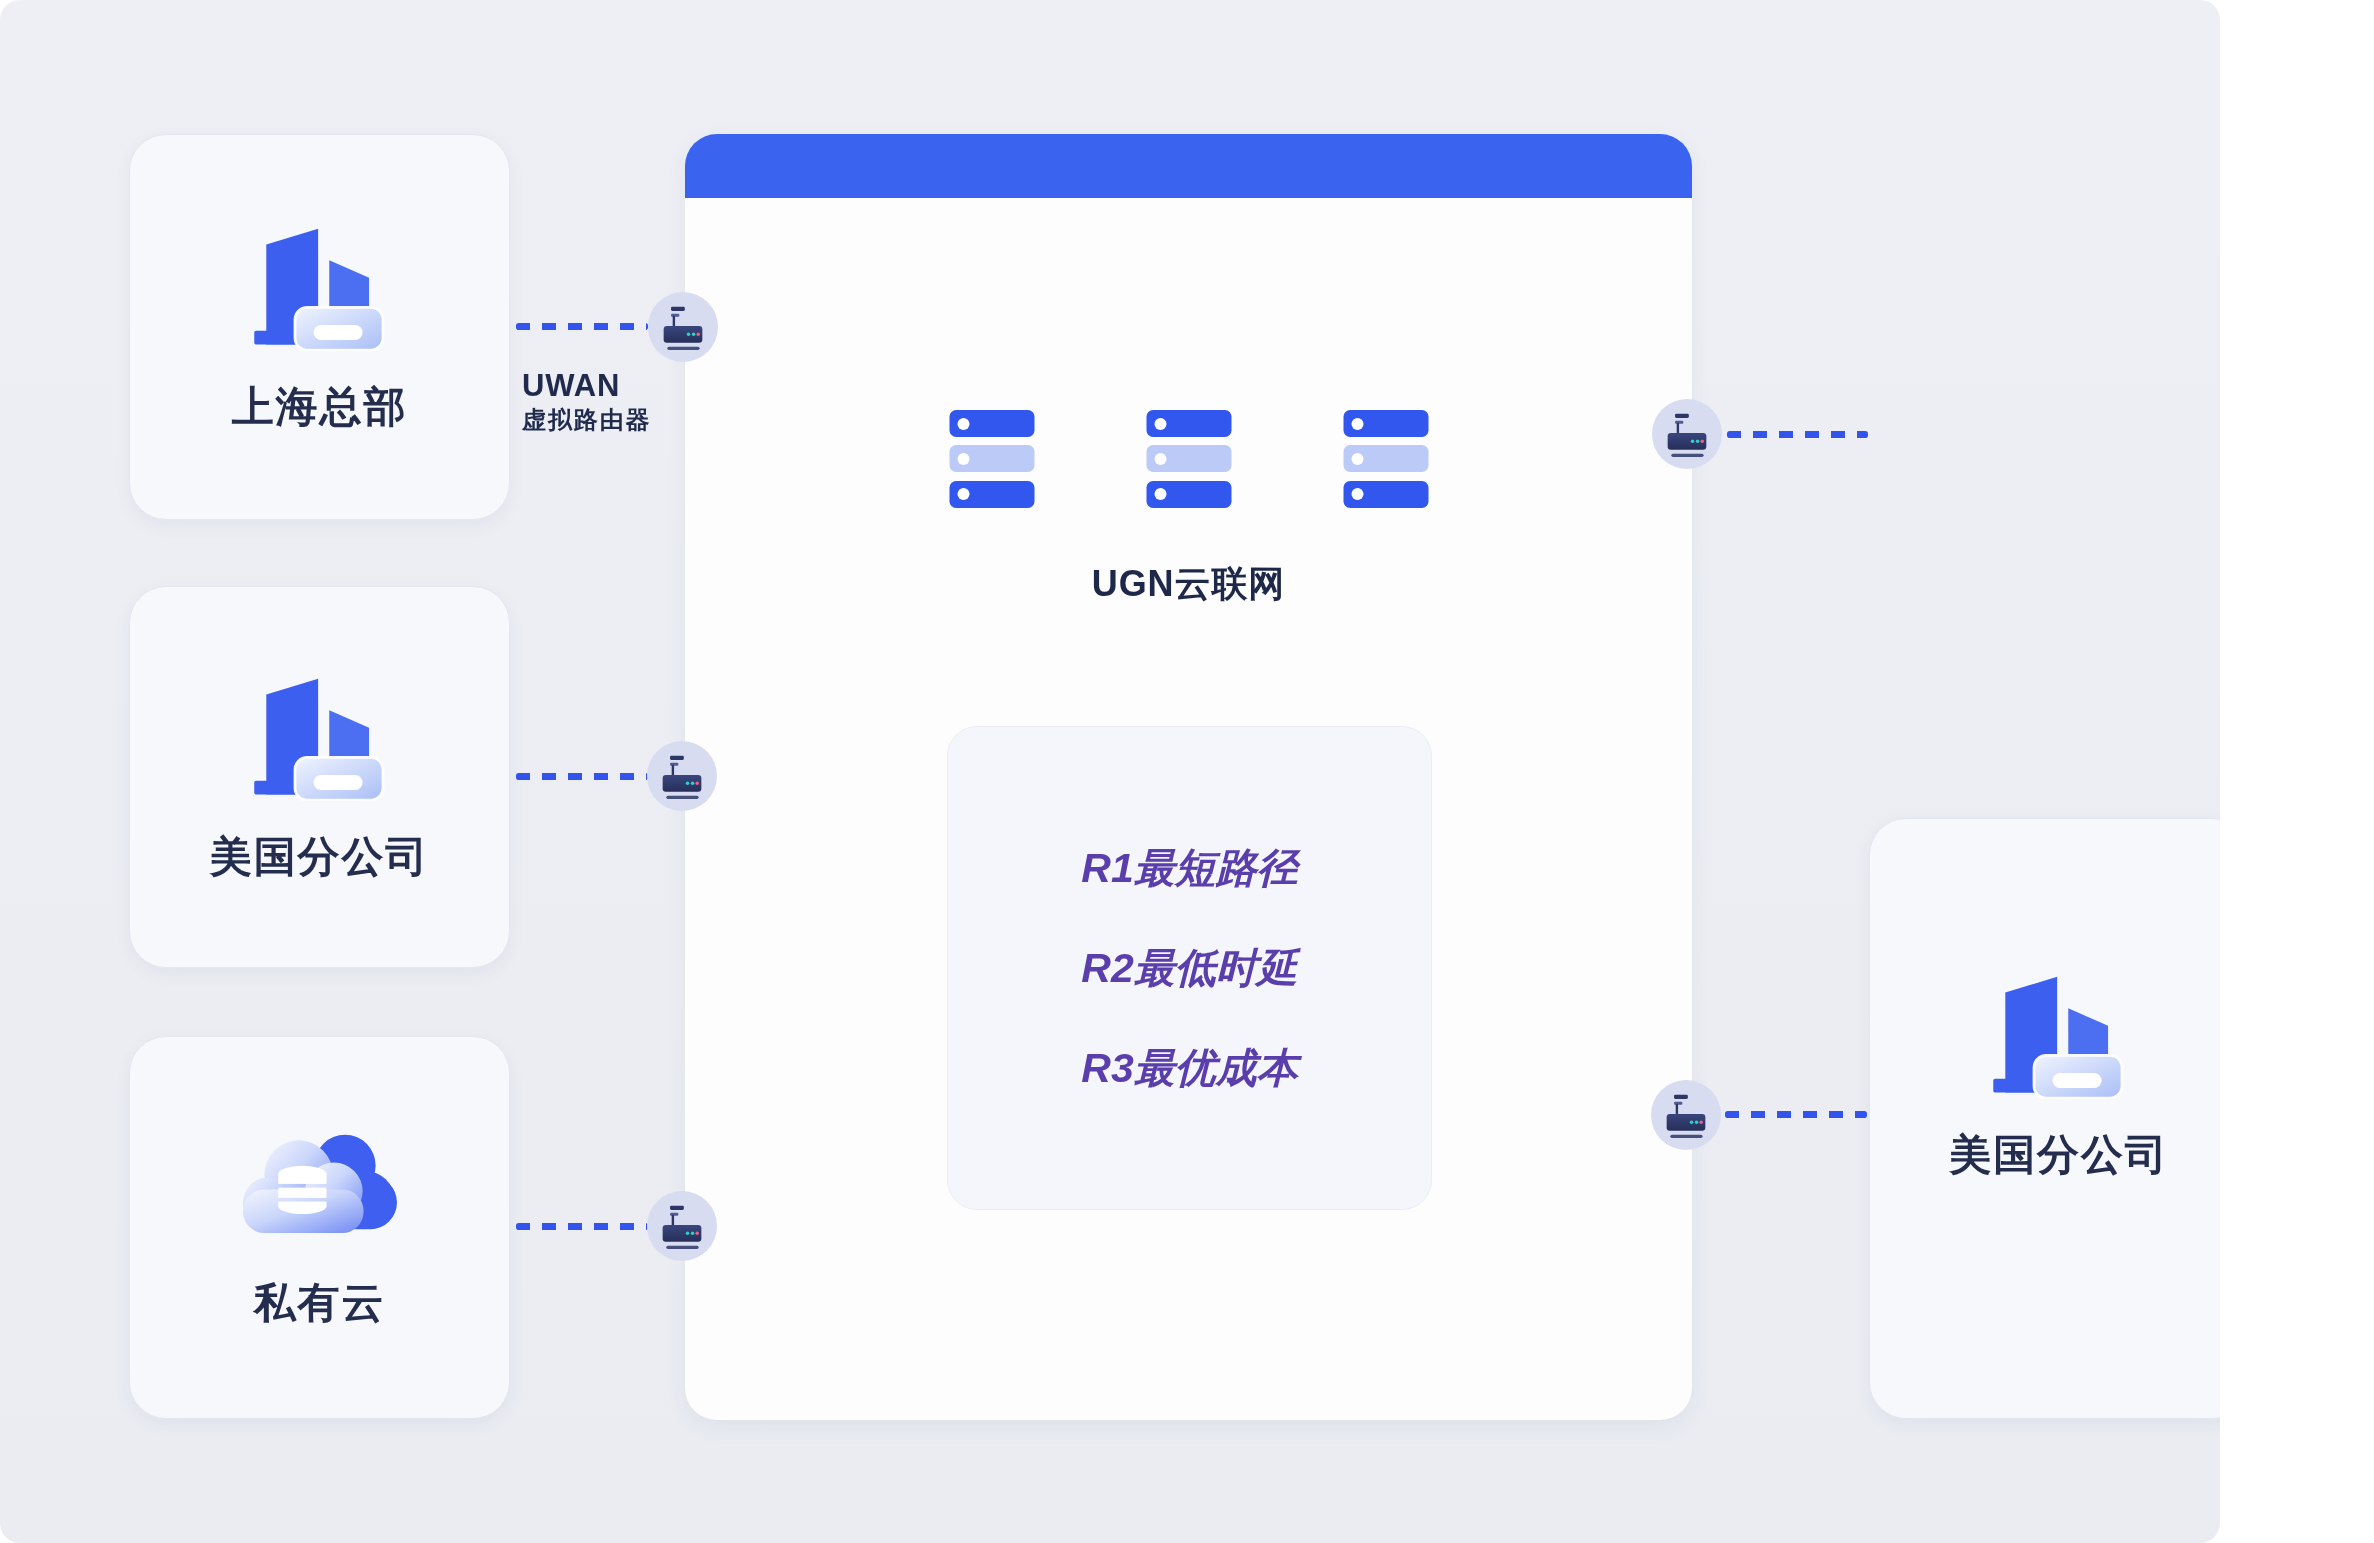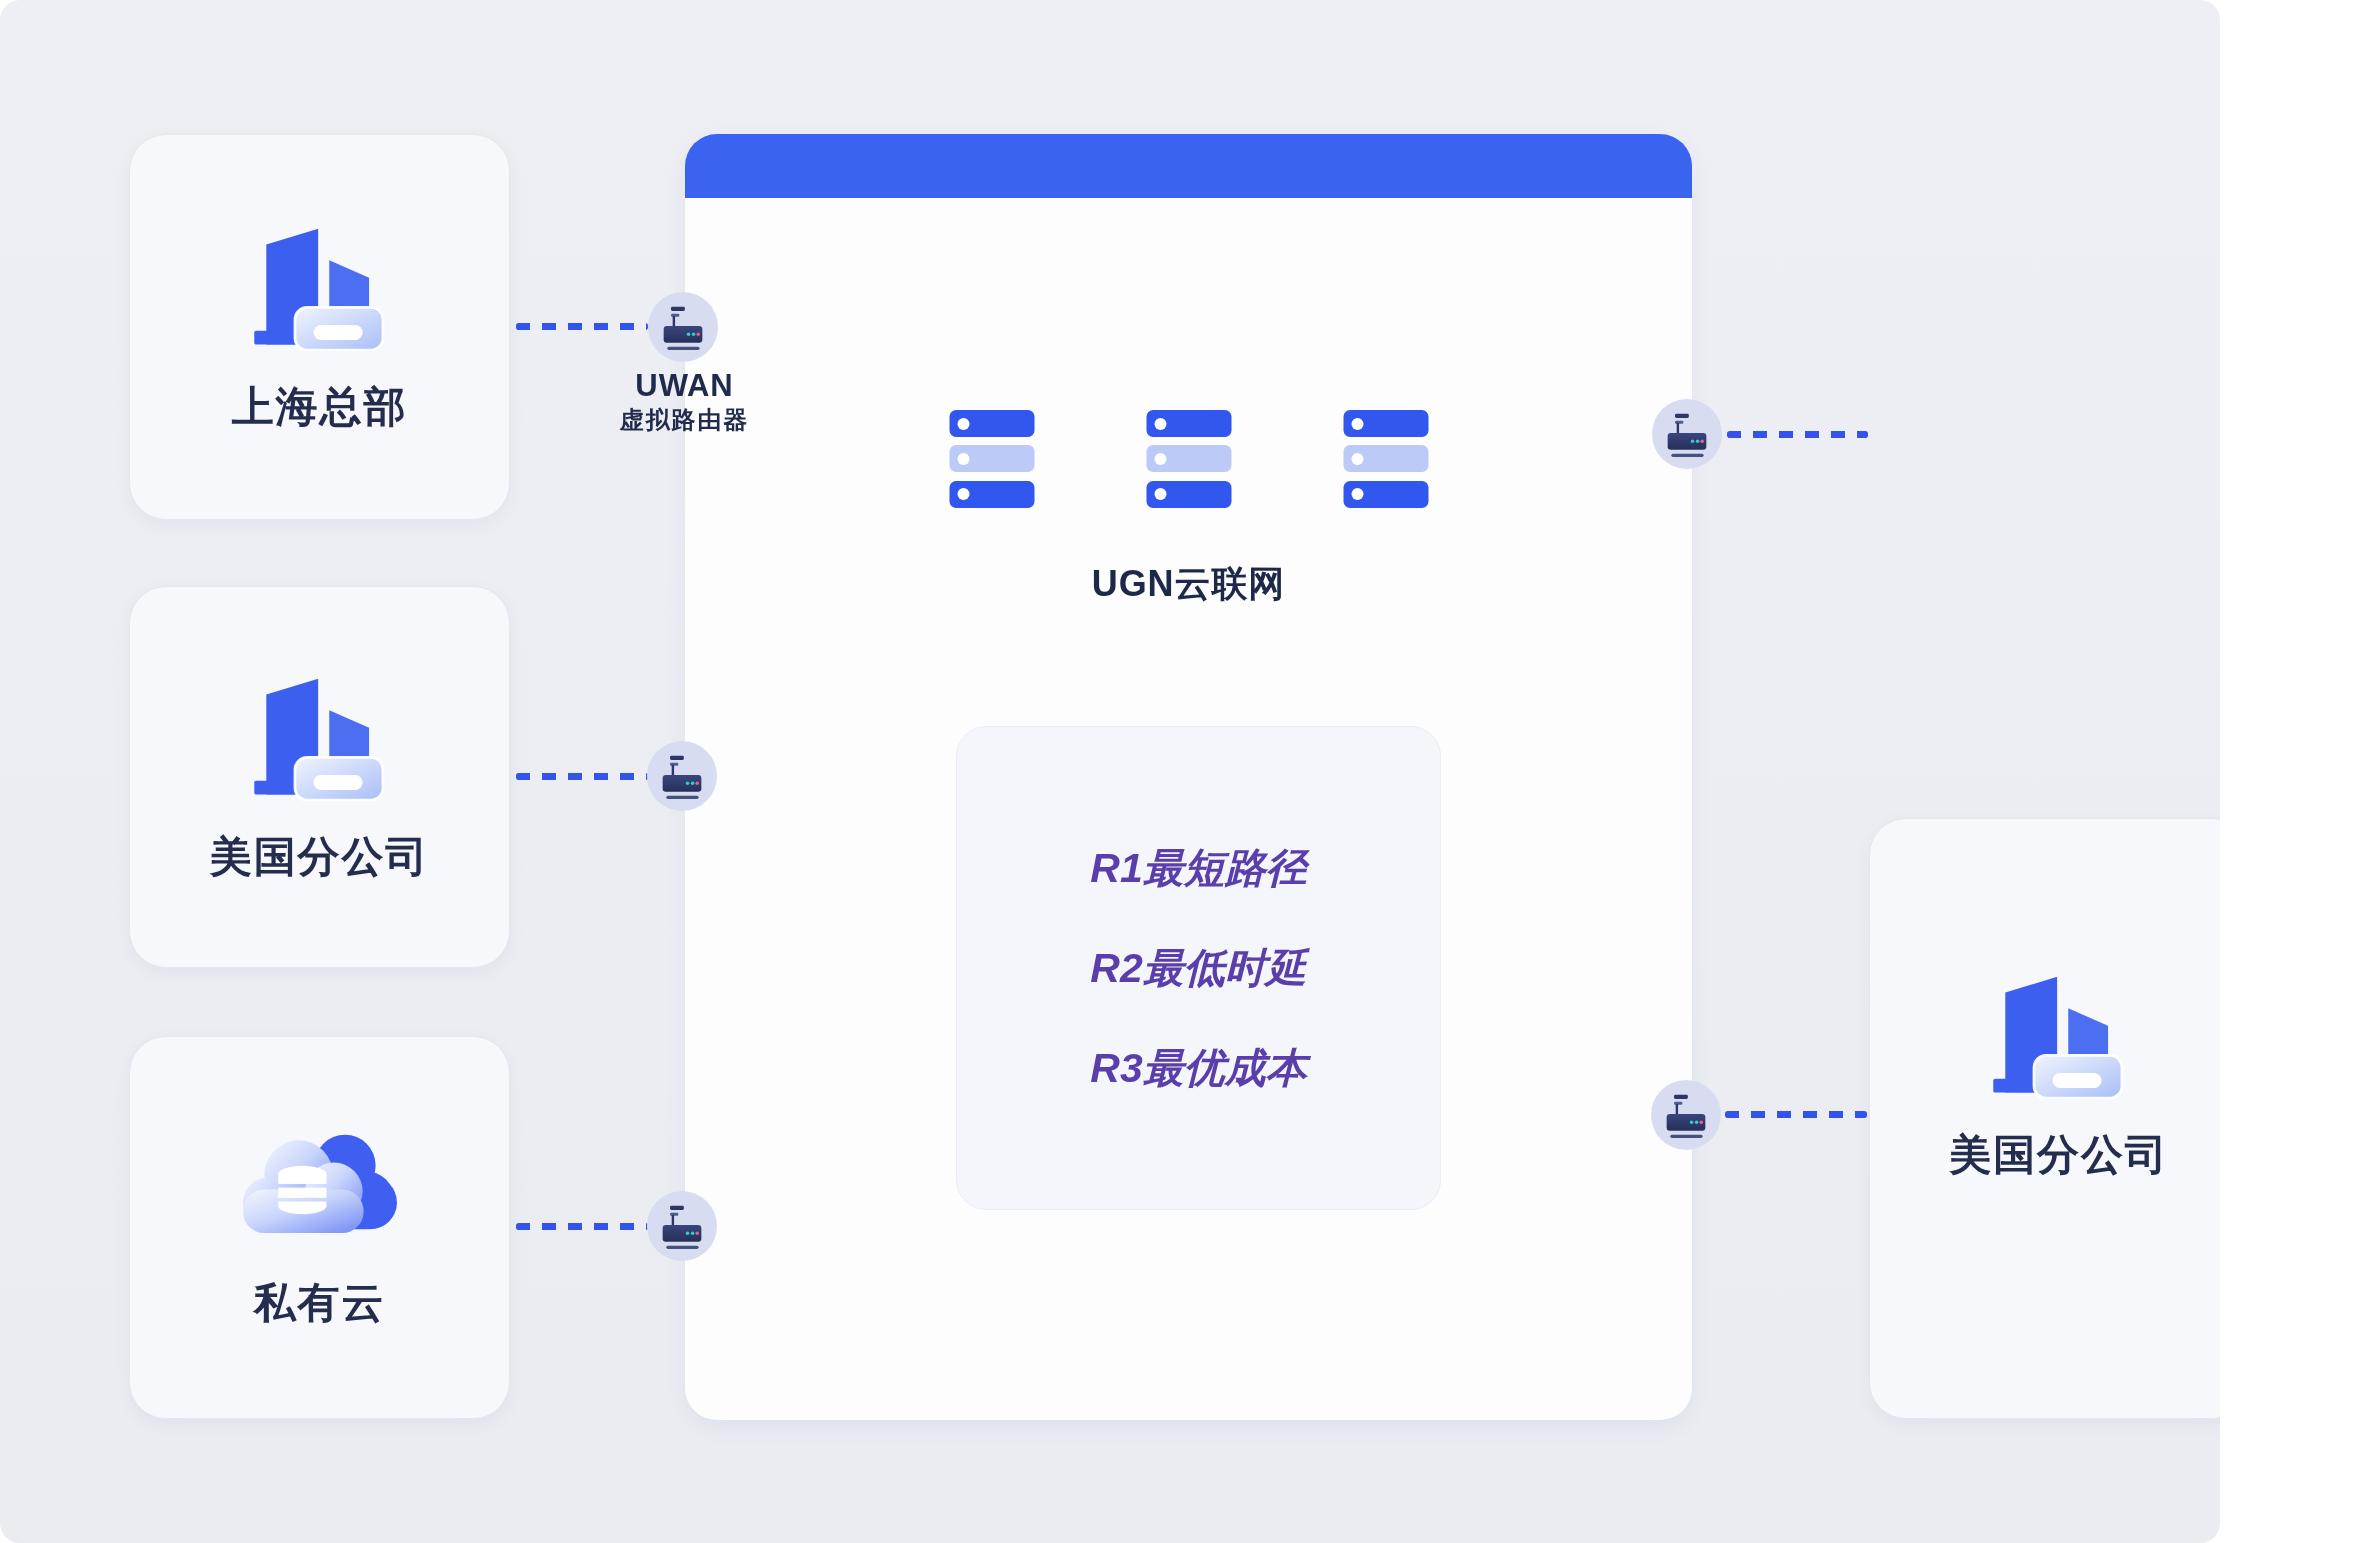--- a/index.html
+++ b/index.html
@@ -28,35 +28,35 @@
     background:#3A63F0;border-radius:32px 32px 0 0;}
   .servers{position:absolute;left:50%;top:276px;transform:translateX(-50%);
     display:flex;gap:112px;}
   .server{width:85px;display:flex;flex-direction:column;gap:8.3px;}
   .srow{height:27px;border-radius:6.5px;background:#3157EF;position:relative;}
   .srow.light{background:#BCCAF8;}
   .srow::after{content:"";position:absolute;left:8.3px;top:50%;transform:translateY(-50%);
     width:12px;height:12px;border-radius:50%;background:#fff;}
   .center-title{position:absolute;left:0;top:432px;width:100%;text-align:center;
     font-size:36px;font-weight:600;color:#1E2949;letter-spacing:0.9px;line-height:1;}
-  .routes-card{position:absolute;left:271px;top:592px;width:485px;height:484px;
+  .routes-card{position:absolute;left:262px;top:592px;width:485px;height:484px;
     background:#F5F6FB;border:0.9px solid #EBEDF6;border-radius:30px;
     display:flex;flex-direction:column;align-items:center;justify-content:center;
     gap:59px;box-sizing:border-box;}
   .route{font-size:41px;font-style:italic;font-weight:700;color:#5A3EAC;line-height:1;}
 
   
   .router{position:absolute;width:70px;height:70px;}
   #router-shanghai{left:648px;top:292px;}
   #router-us{left:647px;top:741px;}
   #router-private{left:647px;top:1191px;}
   #router-public{left:1652px;top:399px;}
   #router-hk{left:1651px;top:1080px;}
 
-  .uwan-label{position:absolute;left:522px;top:370px;width:325px;text-align:center;color:#1F2A4C;}
+  .uwan-label{position:absolute;left:522px;top:370px;width:325px;text-align:left;color:#1F2A4C;}
   .uwan-l1{font-size:31px;font-weight:700;letter-spacing:0.9px;line-height:1;}
   .uwan-l2{font-size:24px;font-weight:600;margin-top:6.5px;letter-spacing:1.9px;line-height:1;}
 
   .dash{position:absolute;height:6.5px;border-radius:2.8px;
     background:repeating-linear-gradient(90deg,#3253EC 0 14px,transparent 14px 26px);}
   #dash-shanghai{left:516px;top:323px;width:132px;}
   #dash-us{left:516px;top:773px;width:132px;}
   #dash-private{left:516px;top:1223px;width:132px;}
   #dash-public{left:1727px;top:431px;width:141px;}
   #dash-hk{left:1725px;top:1111px;width:142px;}

